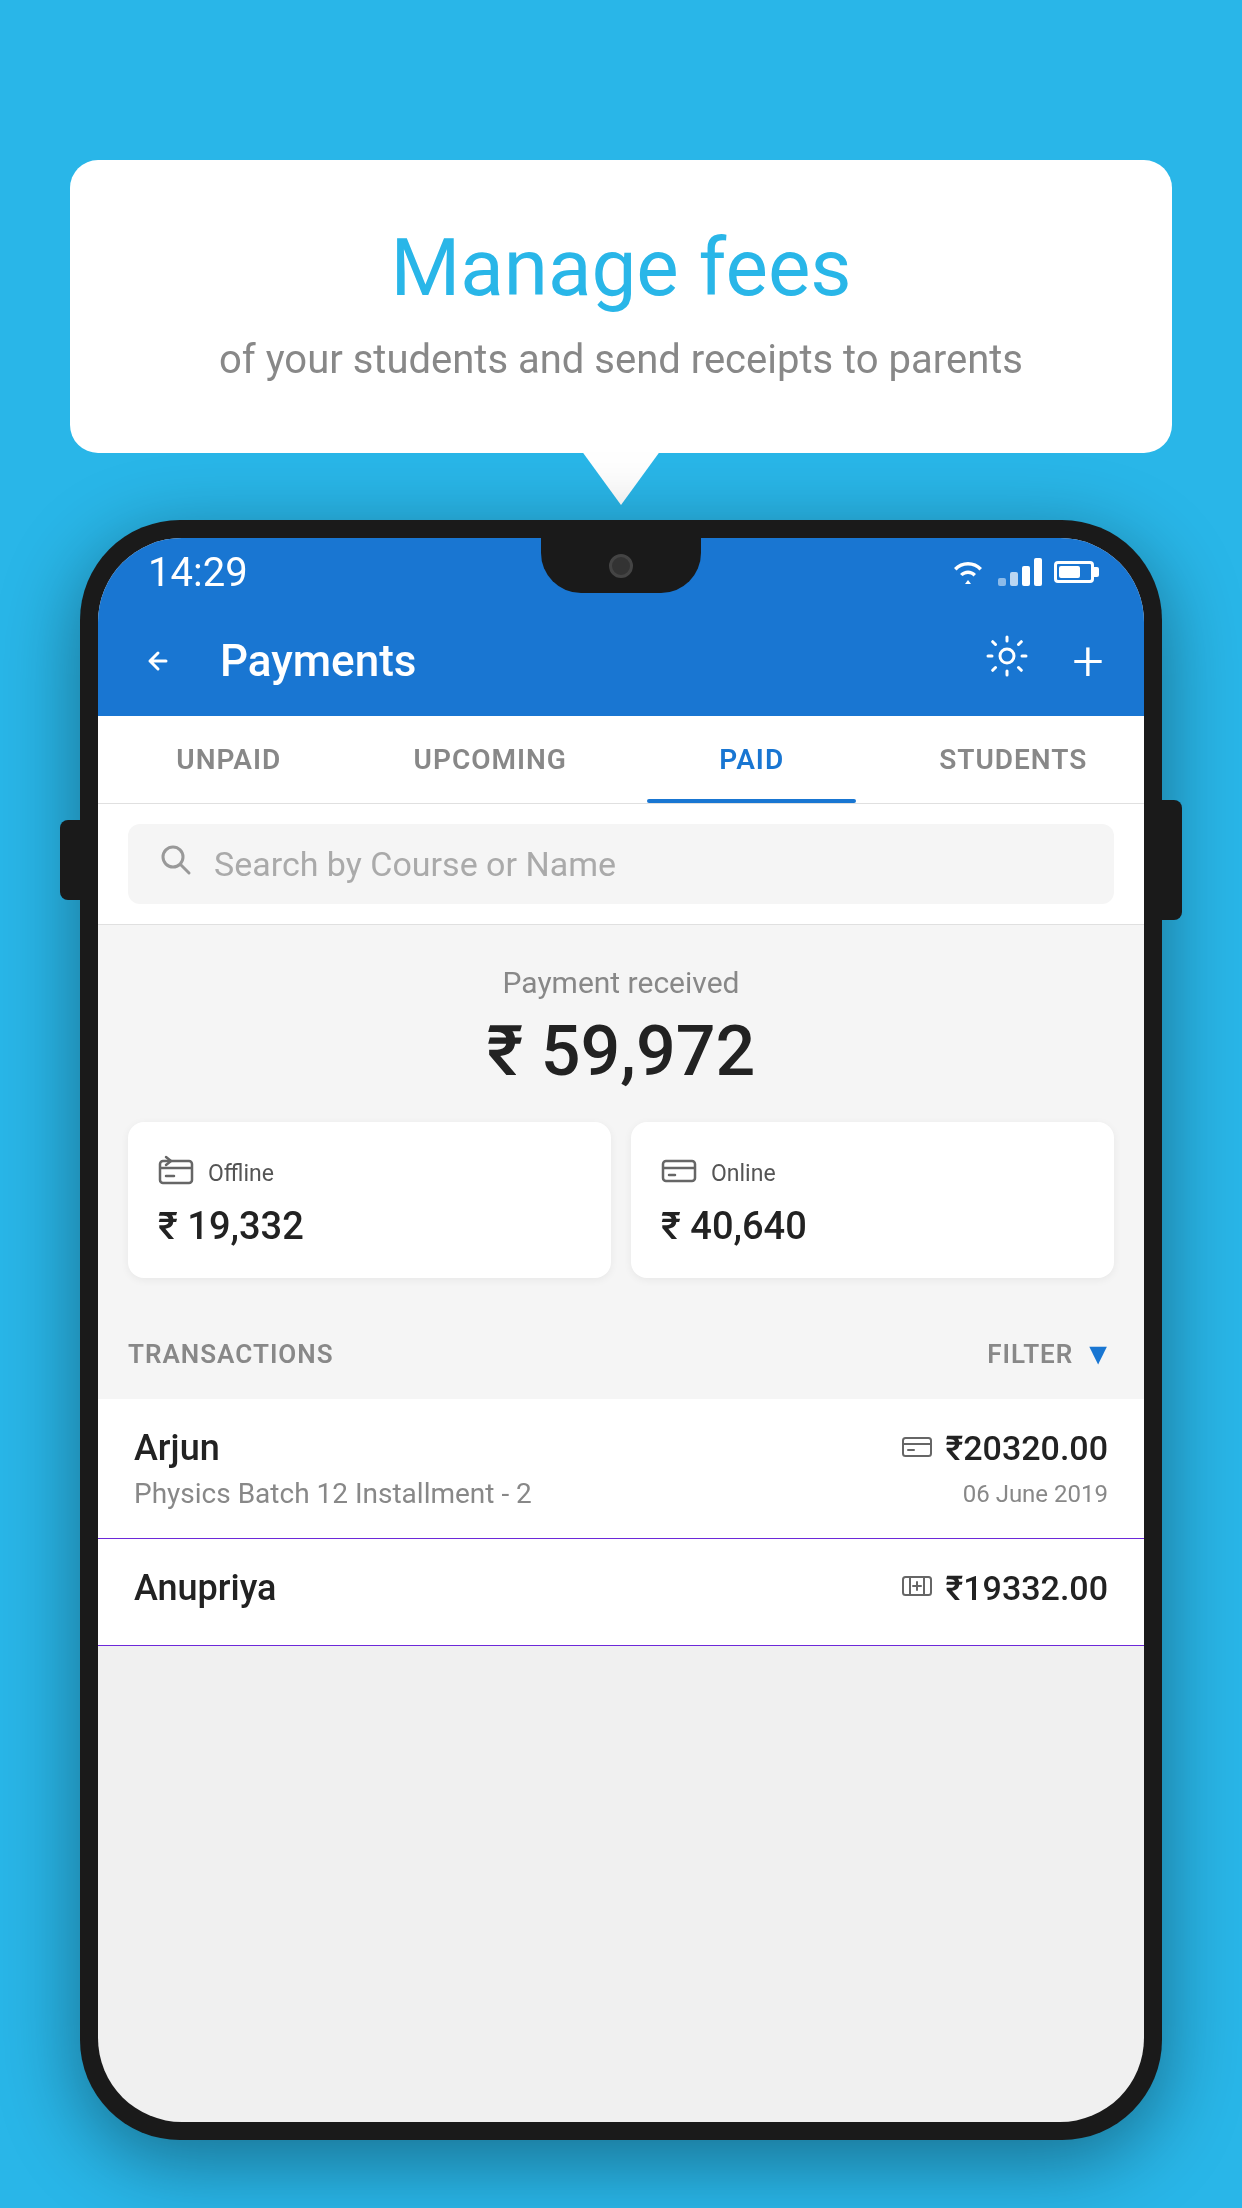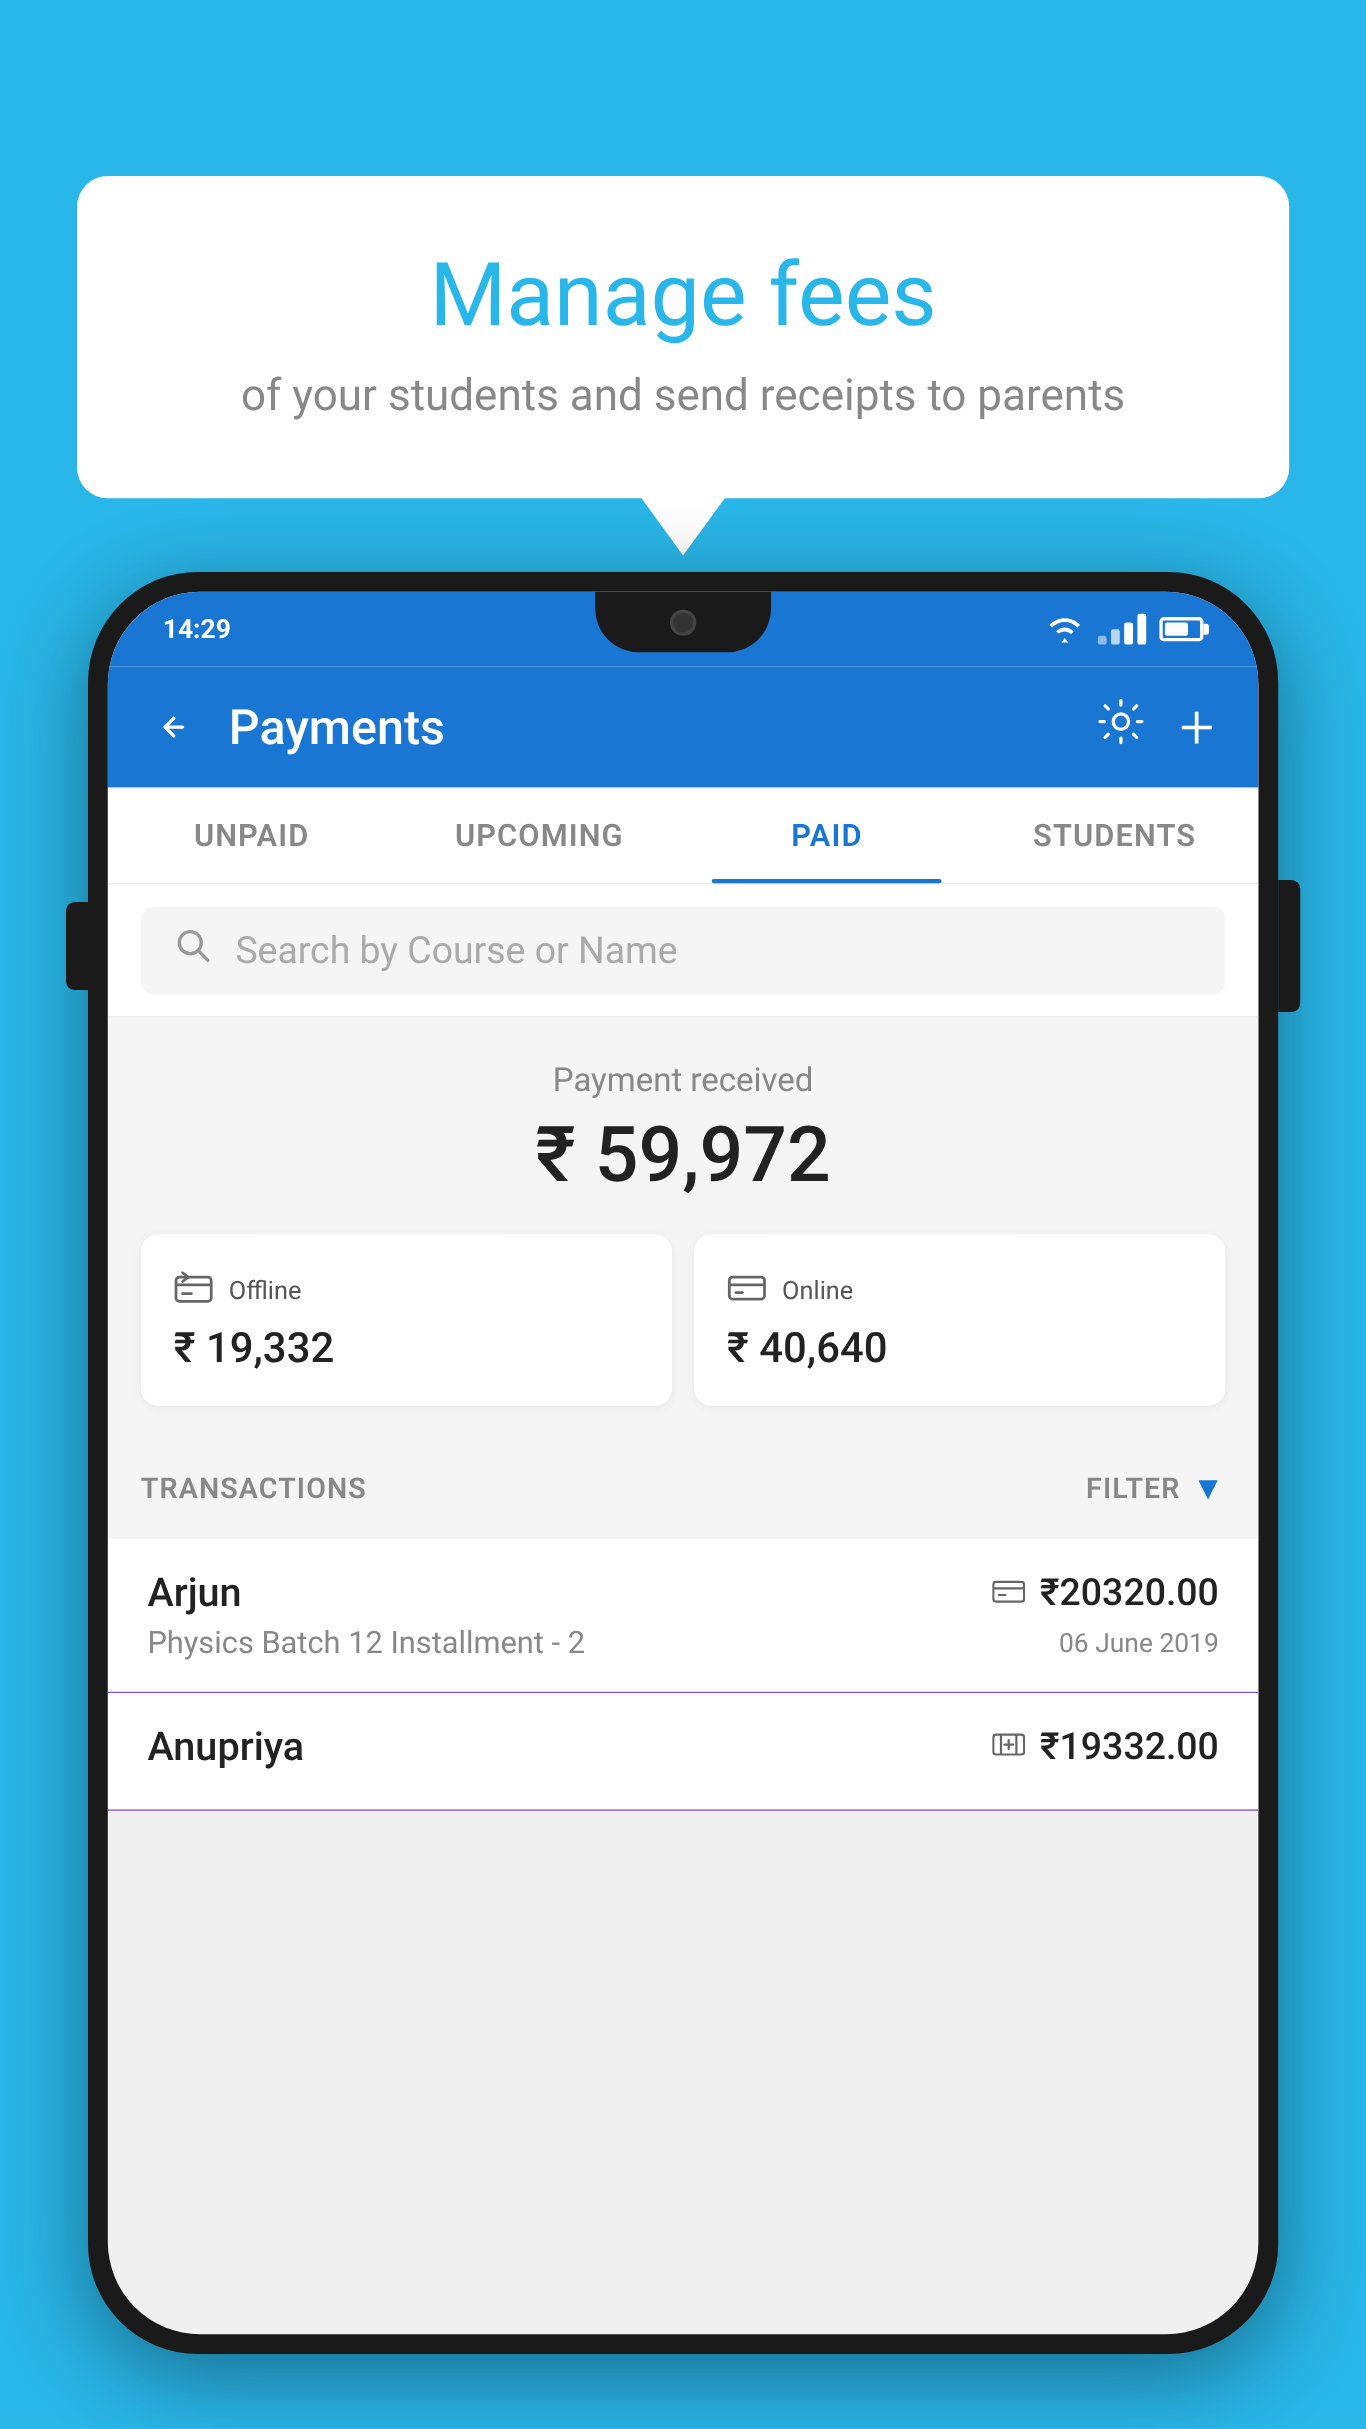--- a/index.html
+++ b/index.html
@@ -114,22 +114,22 @@
       height: 68px;
       display: flex;
       align-items: center;
       justify-content: space-between;
       padding: 0 50px;
       position: relative;
     }
 
     .status-bar .time {
       color: white;
-      font-size: 24px;
-      font-weight: 700;
+      font-size: 40px;
+      font-weight: 400;
     }
 
     
     .notch {
       position: absolute;
       top: 0;
       left: 50%;
       transform: translateX(-50%);
       width: 160px;
       height: 55px;
@@ -197,21 +197,21 @@
       border-radius: 2px;
     }
 
     
     .app-bar {
       background: #1976D2;
       height: 110px;
       display: flex;
       align-items: center;
       padding: 0 40px;
-      gap: 30px;
+      gap: 42px;
     }
 
     .app-bar .back-btn {
       color: white;
       font-size: 48px;
       cursor: pointer;
       display: flex;
       align-items: center;
     }
 

